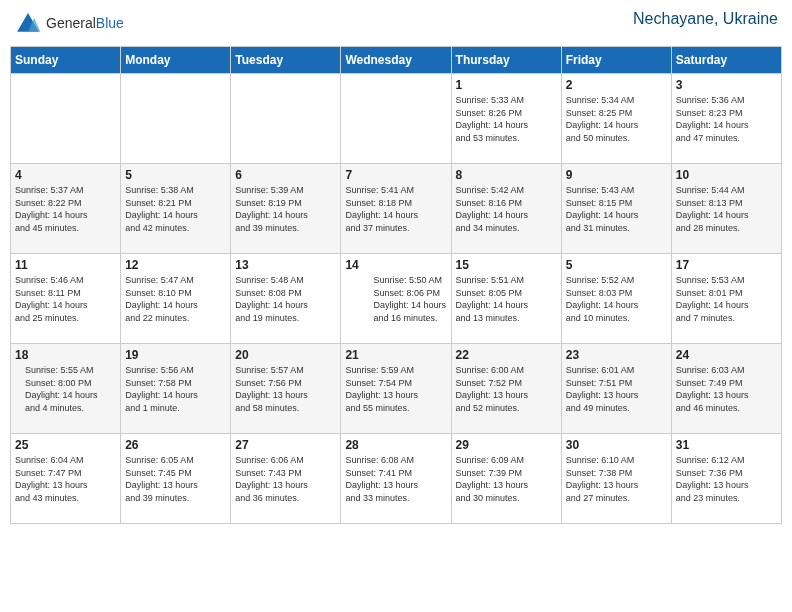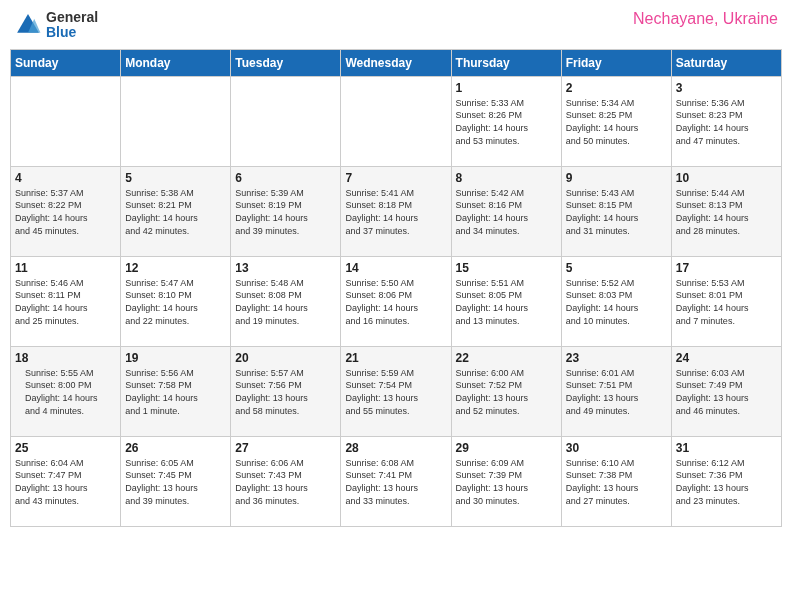--- a/index.html
+++ b/index.html
@@ -17,43 +17,43 @@
       margin-bottom: 8px;
       padding: 0 4px;
     }
     .logo {
       display: flex;
       align-items: center;
       gap: 4px;
     }
     .logo-text {
       display: flex;
-      flex-direction: column;
+      flex-direction: row;
       font-size: 14px;
-      font-weight: bold;
+      font-weight: normal;
       line-height: 1.1;
       justify-content: space-between;
     }
     .logo-general { color: #333; }
     .logo-blue { color: #1a6bb5; }
     .logo-icon {
       width: 28px;
       height: 28px;
     }
     .title-block {
       text-align: right;
     }
     .month-title {
       font-size: 36px;
       font-weight: bold;
       color: #222;
     }
     .location {
       font-size: 16px;
-      color: #ec4899;
+      color: #0c4a6e;
       text-align: center;
     }
     table {
       width: 100%;
       border-collapse: collapse;
       table-layout: fixed;
     }
     thead tr th {
       background-color: #1a6bb5;
       color: #fff;
@@ -217,21 +217,21 @@
         </td>
         <td>
           <div class="day-num">13</div>
           <div class="day-info" style="white-space: pre-line;">Sunrise: 5:48 AM
 Sunset: 8:08 PM
 Daylight: 14 hours
 and 19 minutes.</div>
         </td>
         <td>
           <div class="day-num">14</div>
-          <div class="day-info" style="white-space: pre-line;">Sunrise: 5:50 AM
+          <div class="day-info" style="white-space: pre-line; margin-left: 28px;">Sunrise: 5:50 AM
 Sunset: 8:06 PM
 Daylight: 14 hours
 and 16 minutes.</div>
         </td>
         <td>
           <div class="day-num">15</div>
           <div class="day-info" style="white-space: pre-line;">Sunrise: 5:51 AM
 Sunset: 8:05 PM
 Daylight: 14 hours
 and 13 minutes.</div>

